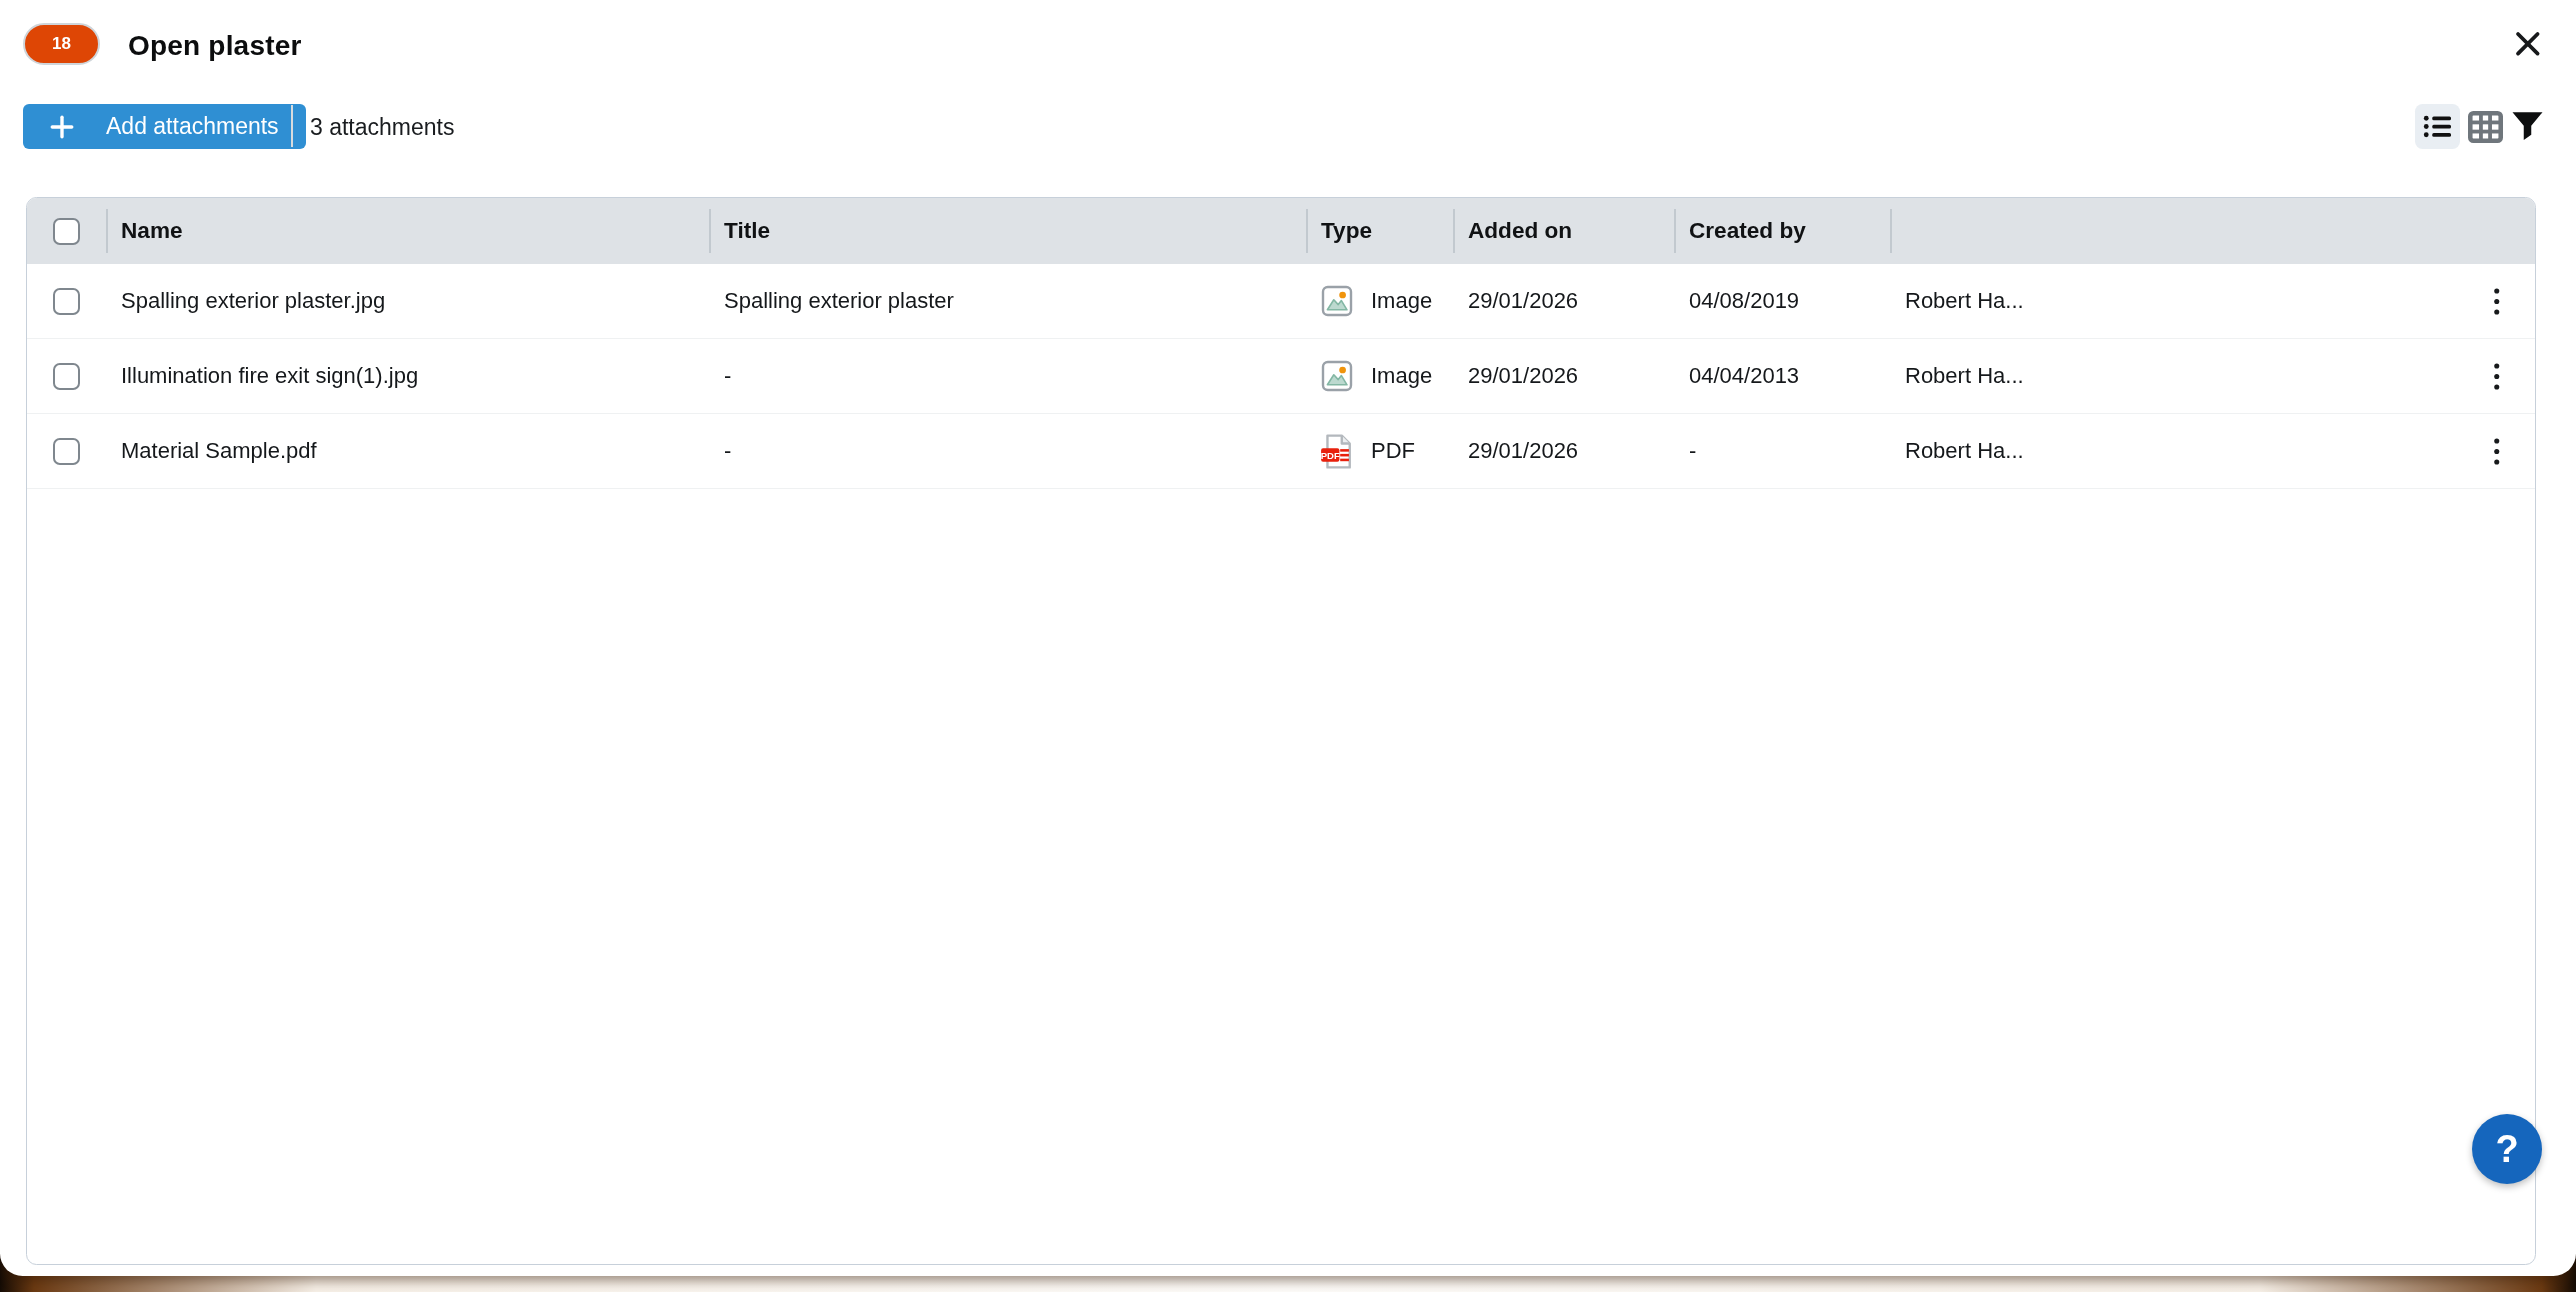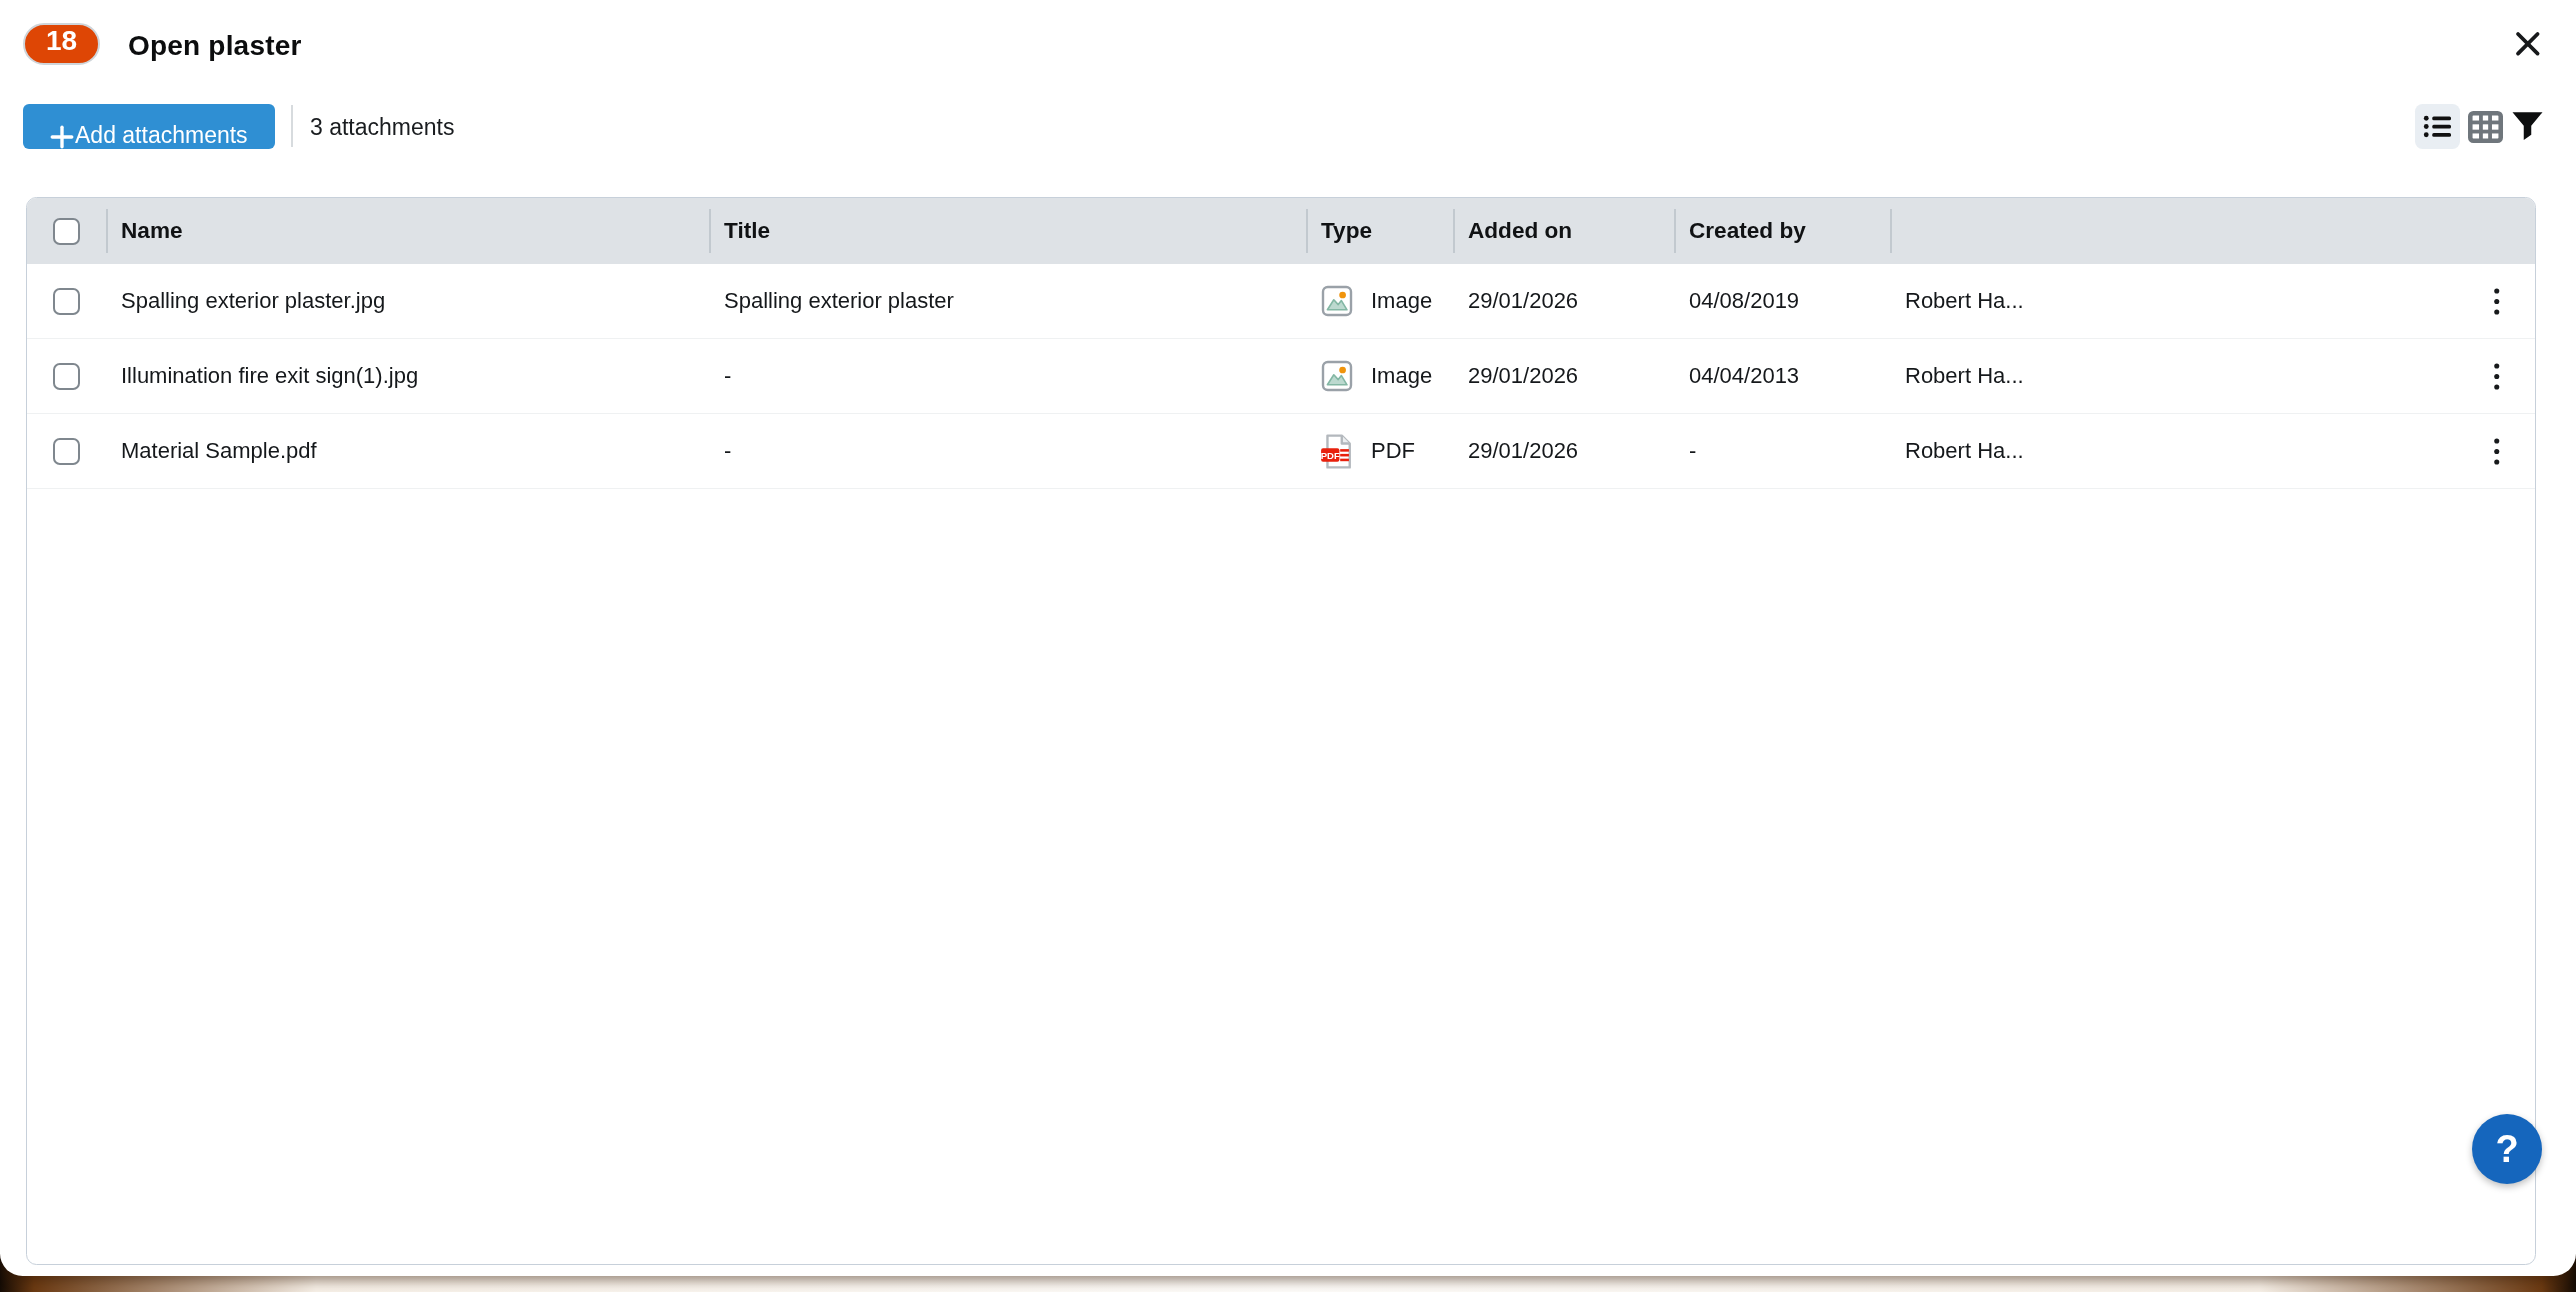--- a/index.html
+++ b/index.html
@@ -29,38 +29,38 @@
     border-radius:0 0 22.6px 22.6px;
     box-shadow:0 4.5px 10.5px rgba(50,25,5,.45);
   }
 
   
   .badge{
     position:absolute;left:23px;top:23px;height:42px;min-width:77px;
     background:var(--badge);
     border:2.3px solid #cfd5da;
     border-radius:22.6px;
-    color:#fff;font-size:28px;font-weight:700;
-    display:flex;justify-content:center;
+    color:#fff;font-size:17px;font-weight:700;
+    display:flex;align-items:center;justify-content:center;
   }
   .page-title{
     position:absolute;left:128px;top:30px;
     font-size:28px;font-weight:800;color:#0c0d0e;letter-spacing:0.2px;
   }
   .close-btn{
     position:absolute;right:33px;top:29px;width:30px;height:30px;
     display:flex;align-items:center;justify-content:center;cursor:pointer;
   }
 
   
   .add-btn{
     position:absolute;left:23px;top:104px;height:45px;
     background:var(--accent);border:none;border-radius:6px;
     color:#fff;font-size:23px;font-family:inherit;
-    display:flex;align-items:flex-end;gap:1px;padding:0 27px;cursor:pointer;
+    display:flex;align-items:center;gap:32px;padding:0 27px;cursor:pointer;
   }
   .toolbar-divider{
     position:absolute;left:291px;top:105px;width:1.5px;height:42px;background:#d7dbde;
   }
   .attach-count{
     position:absolute;left:310px;top:114px;font-size:23px;color:#191c1f;text-align:right;
   }
   .view-btn{position:absolute;display:flex;align-items:center;justify-content:center;cursor:pointer;}
   .view-list{left:2415px;top:104px;width:45px;height:45px;background:#e9eef3;border-radius:7.5px;}
   .view-grid{left:2468px;top:111px;width:35px;height:32px;}

